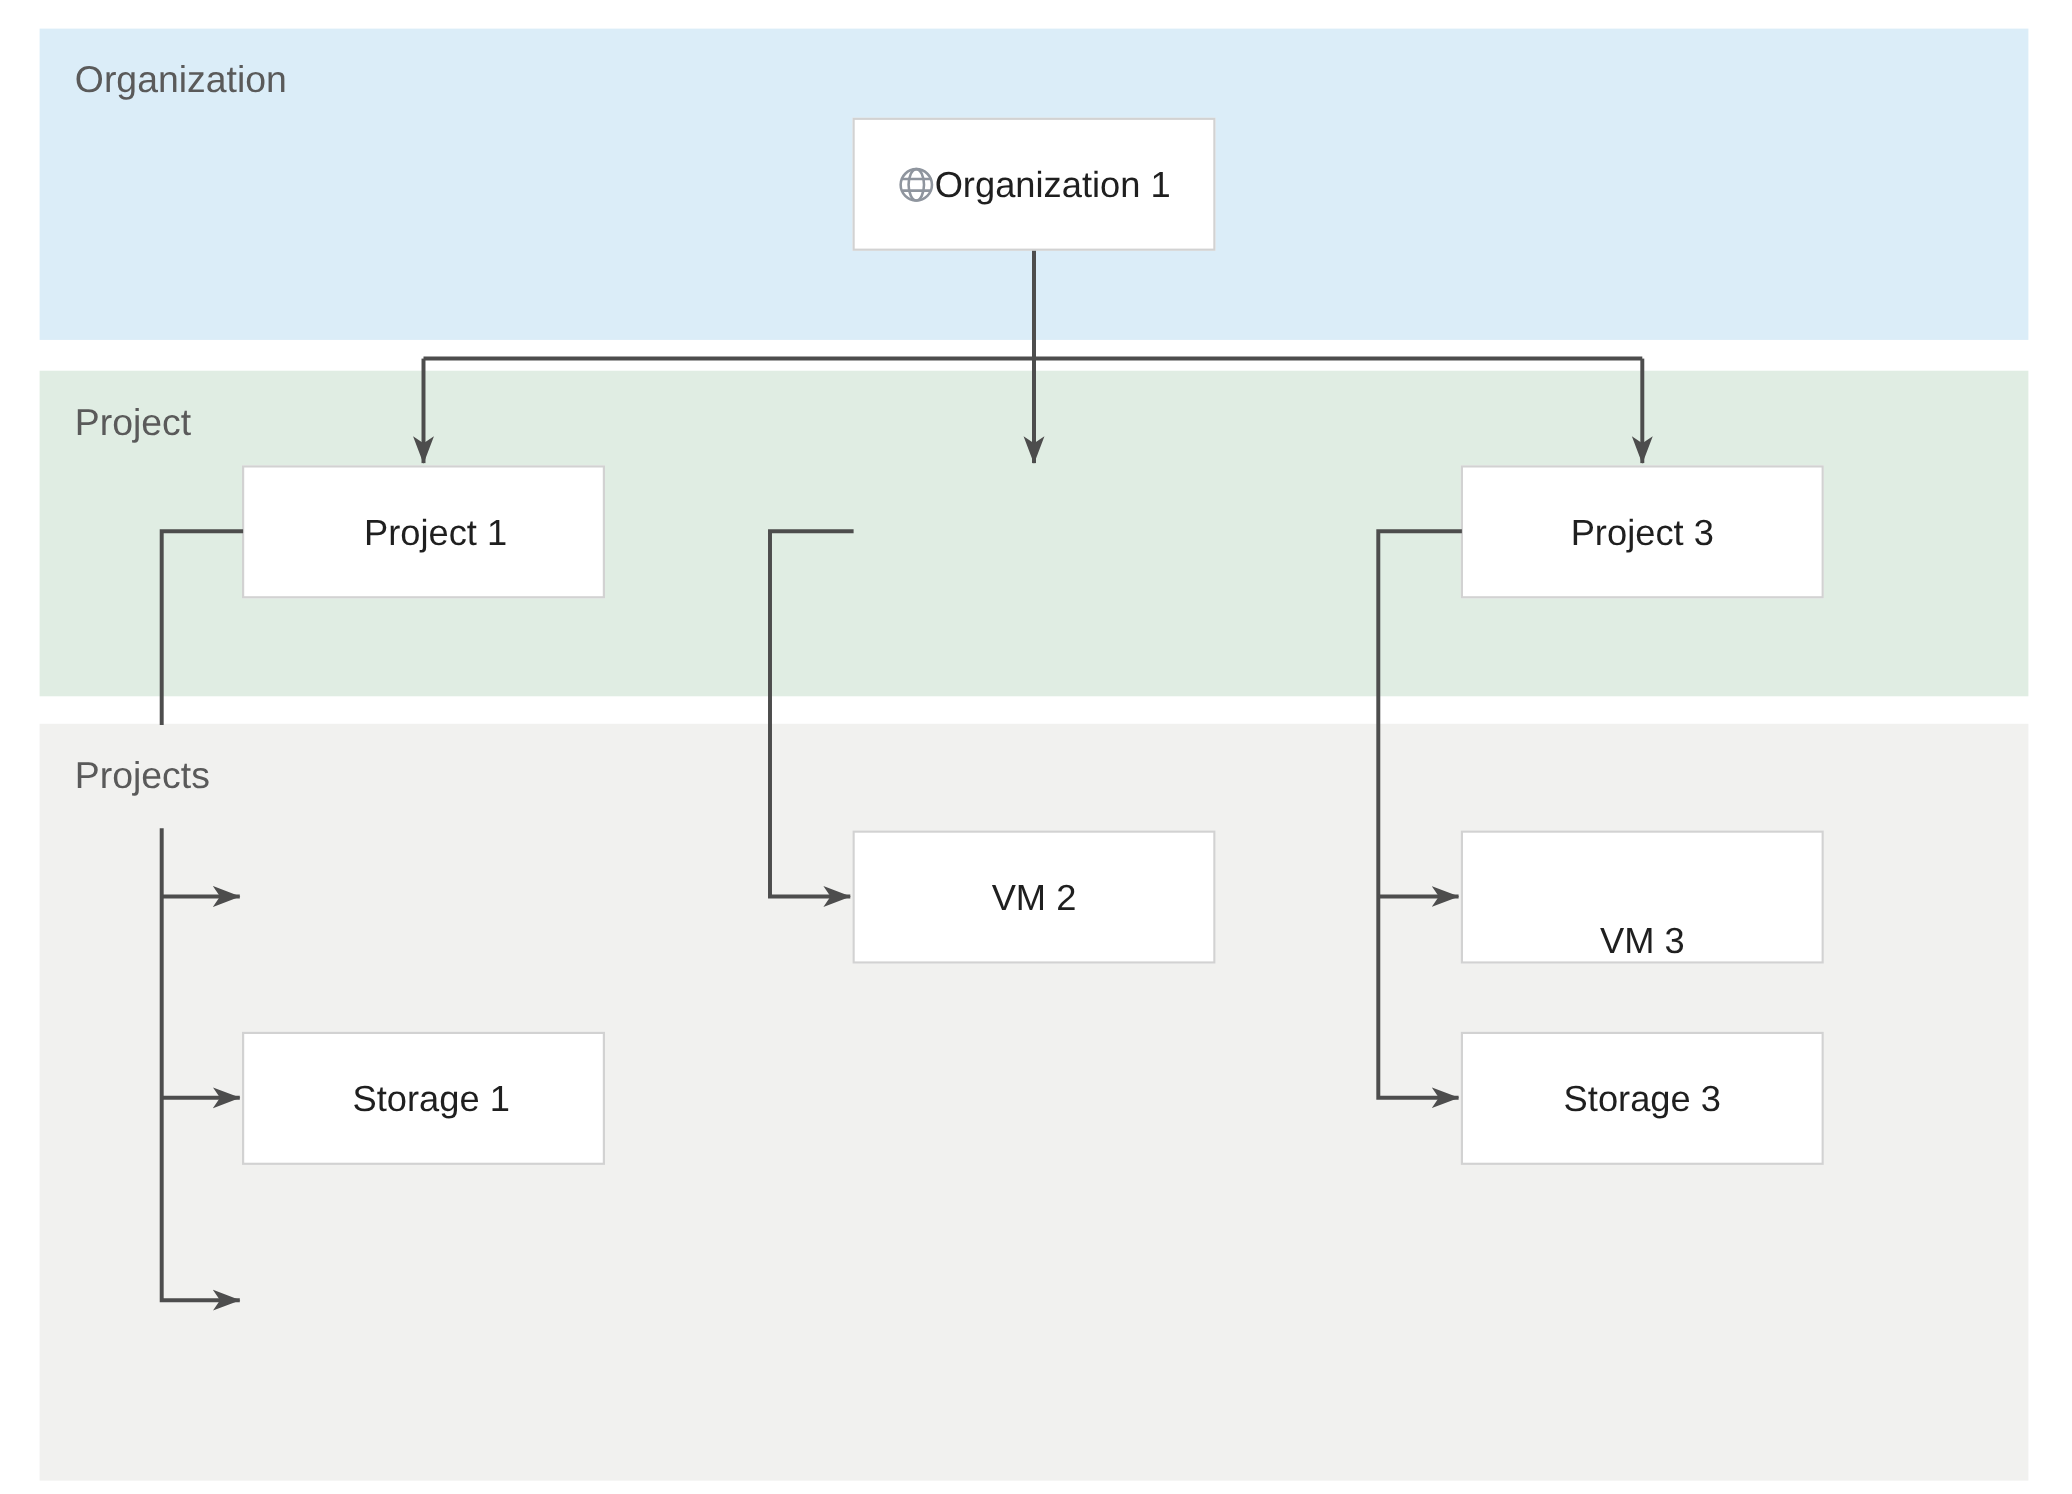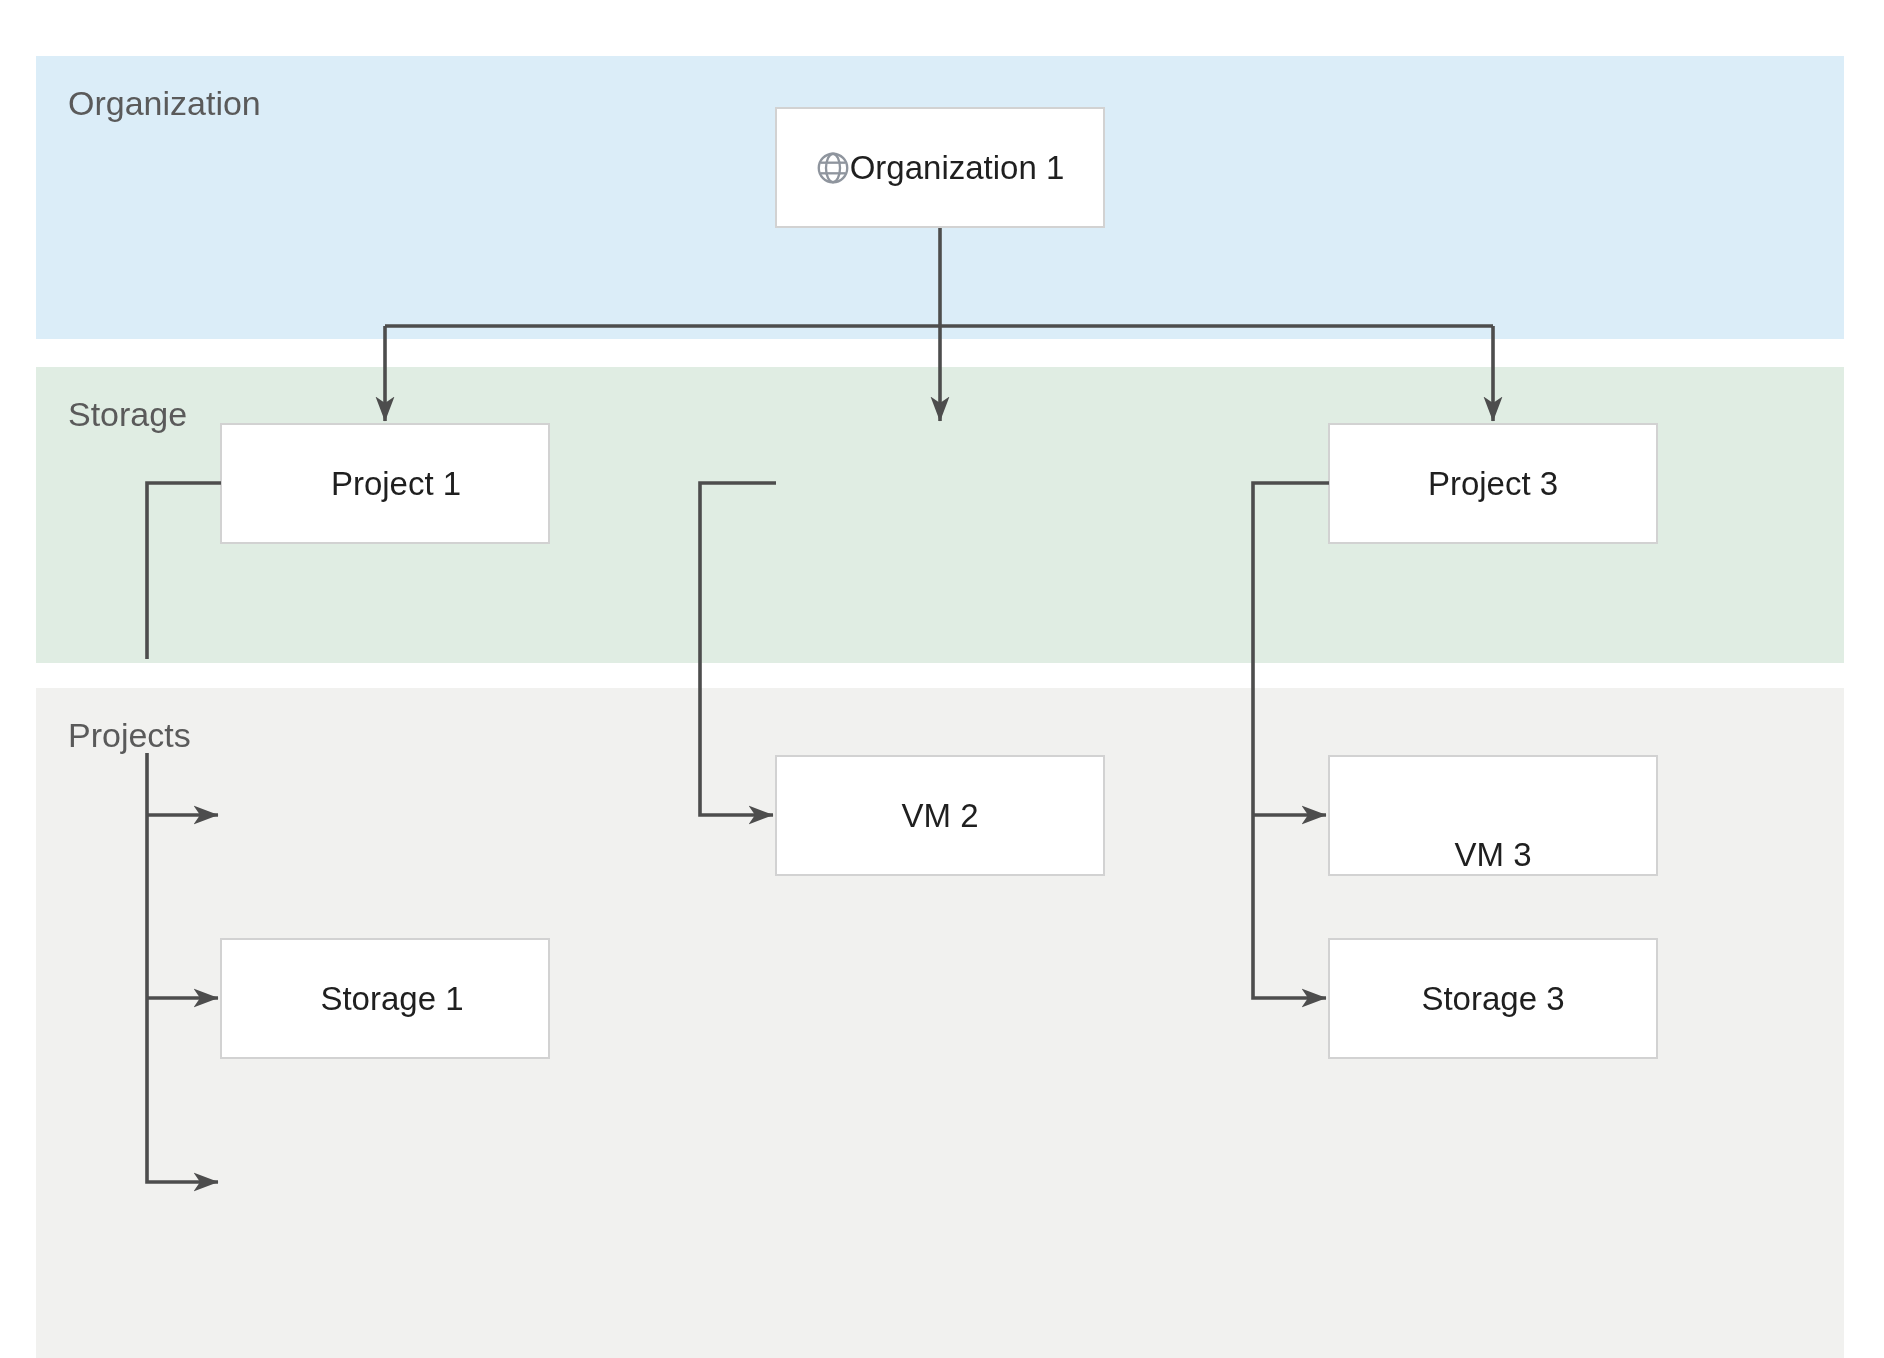--- a/index.html
+++ b/index.html
@@ -11,21 +11,21 @@
     --page-background:#ffffff;
   }
   html,body{margin:0;padding:0;background:var(--page-background);}
   .canvas{
     position:relative;
     width:1884px;height:1358px;
     background:var(--page-background);
     font-family:"Liberation Sans","DejaVu Sans",sans-serif;
     overflow:hidden;
   }
-  .band{position:absolute;left:36px;width:1808px;margin-top:30px;}
+  .band{position:absolute;left:36px;width:1808px;}
   .band-organization{top:26px;height:283px;}
   .band-projects{top:337px;height:296px;}
   .band-resources{top:658px;height:688px;}
   .band-label{
     position:absolute;top:30px;left:32px;
     font-size:34px;line-height:1;
     color:var(--section-label);
     white-space:nowrap;
   }
   .node{
@@ -59,21 +59,21 @@
 </head>
 <body>
 
 <div class="canvas">
 
   <div class="band band-organization" style="background-color: rgb(219, 237, 248);">
     <span class="band-label">Organization</span>
   </div>
 
   <div class="band band-projects" style="background-color: rgb(224, 237, 227);">
-    <span class="band-label">Storage</span>
+    <span class="band-label">Project</span>
   </div>
 
   <div class="band band-resources" style="background-color: rgb(241, 241, 239);">
     <span class="band-label">Projects</span>
   </div>
 
   <div class="node node-org1">
     <svg class="globe" viewBox="0 0 32 32" fill="none" stroke-width="2.2">
       <circle cx="16" cy="16" r="13.4" stroke="#8f959e" fill="none"></circle>
       <ellipse cx="16" cy="16" rx="6.6" ry="13.4" stroke="#8f959e" fill="none"></ellipse>

